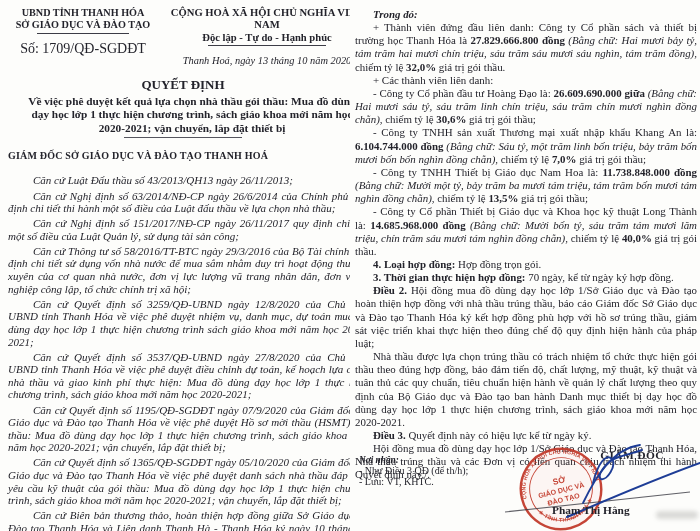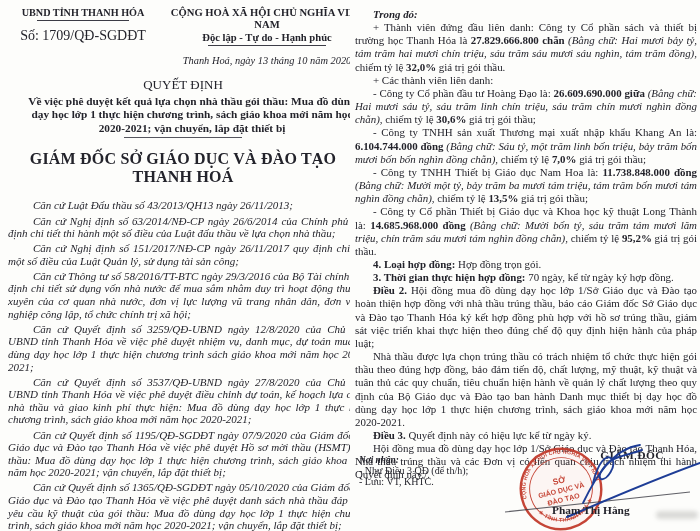--- a/index.html
+++ b/index.html
@@ -15,25 +15,25 @@
 
   
   .p1head{display:flex;width:368px;}
   .org{width:150px;text-align:center;font-weight:bold;font-size:10.2px;line-height:12.4px;}
   .nat{width:218px;text-align:center;font-weight:bold;font-size:10.6px;line-height:12.4px;}
   .rule-org{width:92px;border-bottom:1px solid #3c3c46;margin:1px auto 0;}
   .rule-nat{width:118px;border-bottom:1px solid #3c3c46;margin:1px auto 0;}
   .docnum{font-weight:normal;margin-top:9px;font-size:14px;}
   .dateline{font-weight:normal;font-style:italic;margin-top:9px;font-size:10.4px;}
 
-  .title{margin:9px 0 0;text-align:center;font-size:13px;font-weight:normal;width:350px;}
+  .title{margin:9px 0 0;text-align:center;font-size:13px;font-weight:bold;width:350px;}
   .subtitle{margin:2px auto 0;text-align:center;font-size:11.3px;font-weight:bold;
             line-height:13.6px;width:344px;}
   .rule-sub{width:118px;border-bottom:1.5px solid #55555e;margin:2px auto 0;width:118px;margin-left:116px;}
-  .authority{margin:12px 0 0;text-align:center;font-size:16px;font-weight:bold;
+  .authority{margin:12px 0 0;font-size:10px;font-weight:bold;
              letter-spacing:.2px;width:350px;}
 
   .recitals{margin-top:13px;width:360px;}
   .recitals p{
     margin:0 0 2.5px;font-style:italic;font-size:11px;line-height:12.6px;
     text-align:justify;text-indent:25px;
   }
 
   
   .p2body{padding:8px 3px 0 5px;width:342px;}
@@ -57,20 +57,21 @@
 </head>
 <body>
 
 <div class="canvas">
 
   <section class="page page1">
     <div class="p1in">
       <div class="p1head">
         <div class="org">
           <div>UBND TỈNH THANH HÓA</div>
+          <div>SỞ GIÁO DỤC VÀ ĐÀO TẠO</div>
           <div class="rule-org"></div>
           <div class="docnum">Số: 1709/QĐ-SGDĐT</div>
         </div>
         <div class="nat">
           <div>CỘNG HOÀ XÃ HỘI CHỦ NGHĨA VIỆT NAM</div>
           <div>Độc lập - Tự do - Hạnh phúc</div>
           <div class="rule-nat"></div>
           <div class="dateline">Thanh Hoá, ngày 13 tháng 10 năm 2020</div>
         </div>
       </div>
@@ -91,26 +92,26 @@
         <p>Căn cứ Quyết định số 1365/QĐ-SGDĐT ngày 05/10/2020 của Giám đốc Sở Giáo dục và Đào tạo Thanh Hóa về việc phê duyệt danh sách nhà thầu đáp ứng yêu cầu kỹ thuật của gói thầu: Mua đồ dùng dạy học lớp 1 thực hiện chương trình, sách giáo khoa mới năm học 2020-2021; vận chuyển, lắp đặt thiết bị;</p>
         <p>Căn cứ Biên bản thương thảo, hoàn thiện hợp đồng giữa Sở Giáo dục và Đào tạo Thanh Hóa và Liên danh Thanh Hà - Thanh Hóa ký ngày 10 tháng 10 năm 2020;</p>
         <p>Xét đề nghị của Hội đồng mua đồ dùng dạy học lớp 1 thực hiện chương trình, sách giáo khoa mới năm học 2020-2021, kèm Báo cáo thẩm định ngày 12/10/2020 của Hội đồng mua đồ dùng dạy học lớp 1 thực hiện chương trình, sách giáo kho</p>
       </div>
     </div>
   </section>
 
   <section class="page page2">
     <div class="p2body">
       <p><span class="b i">Trong đó:</span></p>
-      <p><span>+ Thành viên đứng đầu liên danh: Công ty Cổ phần sách và thiết bị trường học Thanh Hóa là </span><span class="b">27.829.666.800 chẵn </span><span class="i">(Bằng chữ: Hai mươi bảy tỷ, tám trăm hai mươi chín triệu, sáu trăm sáu mươi sáu nghìn, tám trăm đồng)</span><span>, chiếm tỷ lệ </span><span class="b">32,0%</span><span> giá trị gói thầu.</span></p>
+      <p><span>+ Thành viên đứng đầu liên danh: Công ty Cổ phần sách và thiết bị trường học Thanh Hóa là </span><span class="b">27.829.666.800 đồng </span><span class="i">(Bằng chữ: Hai mươi bảy tỷ, tám trăm hai mươi chín triệu, sáu trăm sáu mươi sáu nghìn, tám trăm đồng)</span><span>, chiếm tỷ lệ </span><span class="b">32,0%</span><span> giá trị gói thầu.</span></p>
       <p><span>+ Các thành viên liên danh:</span></p>
       <p><span>- Công ty Cổ phần đầu tư Hoàng Đạo là: </span><span class="b">26.609.690.000 giữa </span><span class="i">(Bằng chữ: Hai mươi sáu tỷ, sáu trăm linh chín triệu, sáu trăm chín mươi nghìn đồng chẵn)</span><span>, chiếm tỷ lệ </span><span class="b">30,6%</span><span> giá trị gói thầu;</span></p>
       <p><span>- Công ty TNHH sản xuất Thương mại xuất nhập khẩu Khang An là: </span><span class="b">6.104.744.000 đồng </span><span class="i">(Bằng chữ: Sáu tỷ, một trăm linh bốn triệu, bảy trăm bốn mươi bốn bốn nghìn đồng chẵn)</span><span>, chiếm tỷ lệ </span><span class="b">7,0%</span><span> giá trị gói thầu;</span></p>
       <p><span>- Công ty TNHH Thiết bị Giáo dục Nam Hoa là: </span><span class="b">11.738.848.000 đồng </span><span class="i">(Bằng chữ: Mười một tỷ, bảy trăm ba mươi tám triệu, tám trăm bốn mươi tám nghìn đồng chẵn)</span><span>, chiếm tỷ lệ </span><span class="b">13,5%</span><span> giá trị gói thầu;</span></p>
-      <p><span>- Công ty Cổ phần Thiết bị Giáo dục và Khoa học kỹ thuật Long Thành là: </span><span class="b">14.685.968.000 đồng </span><span class="i">(Bằng chữ: Mười bốn tỷ, sáu trăm tám mươi lăm triệu, chín trăm sáu mươi tám nghìn đồng chẵn)</span><span>, chiếm tỷ lệ </span><span class="b">95,2%</span><span> giá trị gói thầu.</span></p>
+      <p><span>- Công ty Cổ phần Thiết bị Giáo dục và Khoa học kỹ thuật Long Thành là: </span><span class="b">14.685.968.000 đồng </span><span class="i">(Bằng chữ: Mười bốn tỷ, sáu trăm tám mươi lăm triệu, chín trăm sáu mươi tám nghìn đồng chẵn)</span><span>, chiếm tỷ lệ </span><span class="b">40,0%</span><span> giá trị gói thầu.</span></p>
       <p><span class="b">4. Loại hợp đồng: </span><span>Hợp đồng trọn gói.</span></p>
       <p><span class="b">3. Thời gian thực hiện hợp đồng: </span><span>70 ngày, kể từ ngày ký hợp đồng.</span></p>
       <p><span class="b">Điều 2. </span><span>Hội đồng mua đồ dùng dạy học lớp 1/Sở Giáo dục và Đào tạo hoàn thiện hợp đồng với nhà thầu trúng thầu, báo cáo Giám đốc Sở Giáo dục và Đào tạo Thanh Hóa ký kết hợp đồng phù hợp với hồ sơ trúng thầu, giám sát việc triển khai thực hiện theo đúng chế độ quy định hiện hành của pháp luật;</span></p>
       <p><span>Nhà thầu được lựa chọn trúng thầu có trách nhiệm tổ chức thực hiện gói thầu theo đúng hợp đồng, bảo đảm tiến độ, chất lượng, mỹ thuật, kỹ thuật và tuân thủ các quy chuẩn, tiêu chuẩn hiện hành về quản lý chất lượng theo quy định của Bộ Giáo dục và Đào tạo ban hành Danh mục thiết bị dạy học đồ dùng dạy học lớp 1 thực hiện chương trình, sách giáo khoa mới năm học 2020-2021.</span></p>
       <p><span class="b">Điều 3. </span><span>Quyết định này có hiệu lực kể từ ngày ký.</span></p>
       <p><span>Hội đồng mua đồ dùng dạy học lớp 1/Sở Giáo dục và Đào tạo Thanh Hóa, Nhà thầu trúng thầu và các Đơn vị có liên quan chịu trách nhiệm thi hành Quyết định này./.</span></p>
     </div>
 
     <div class="p2footer">
       <div class="noinhan">

